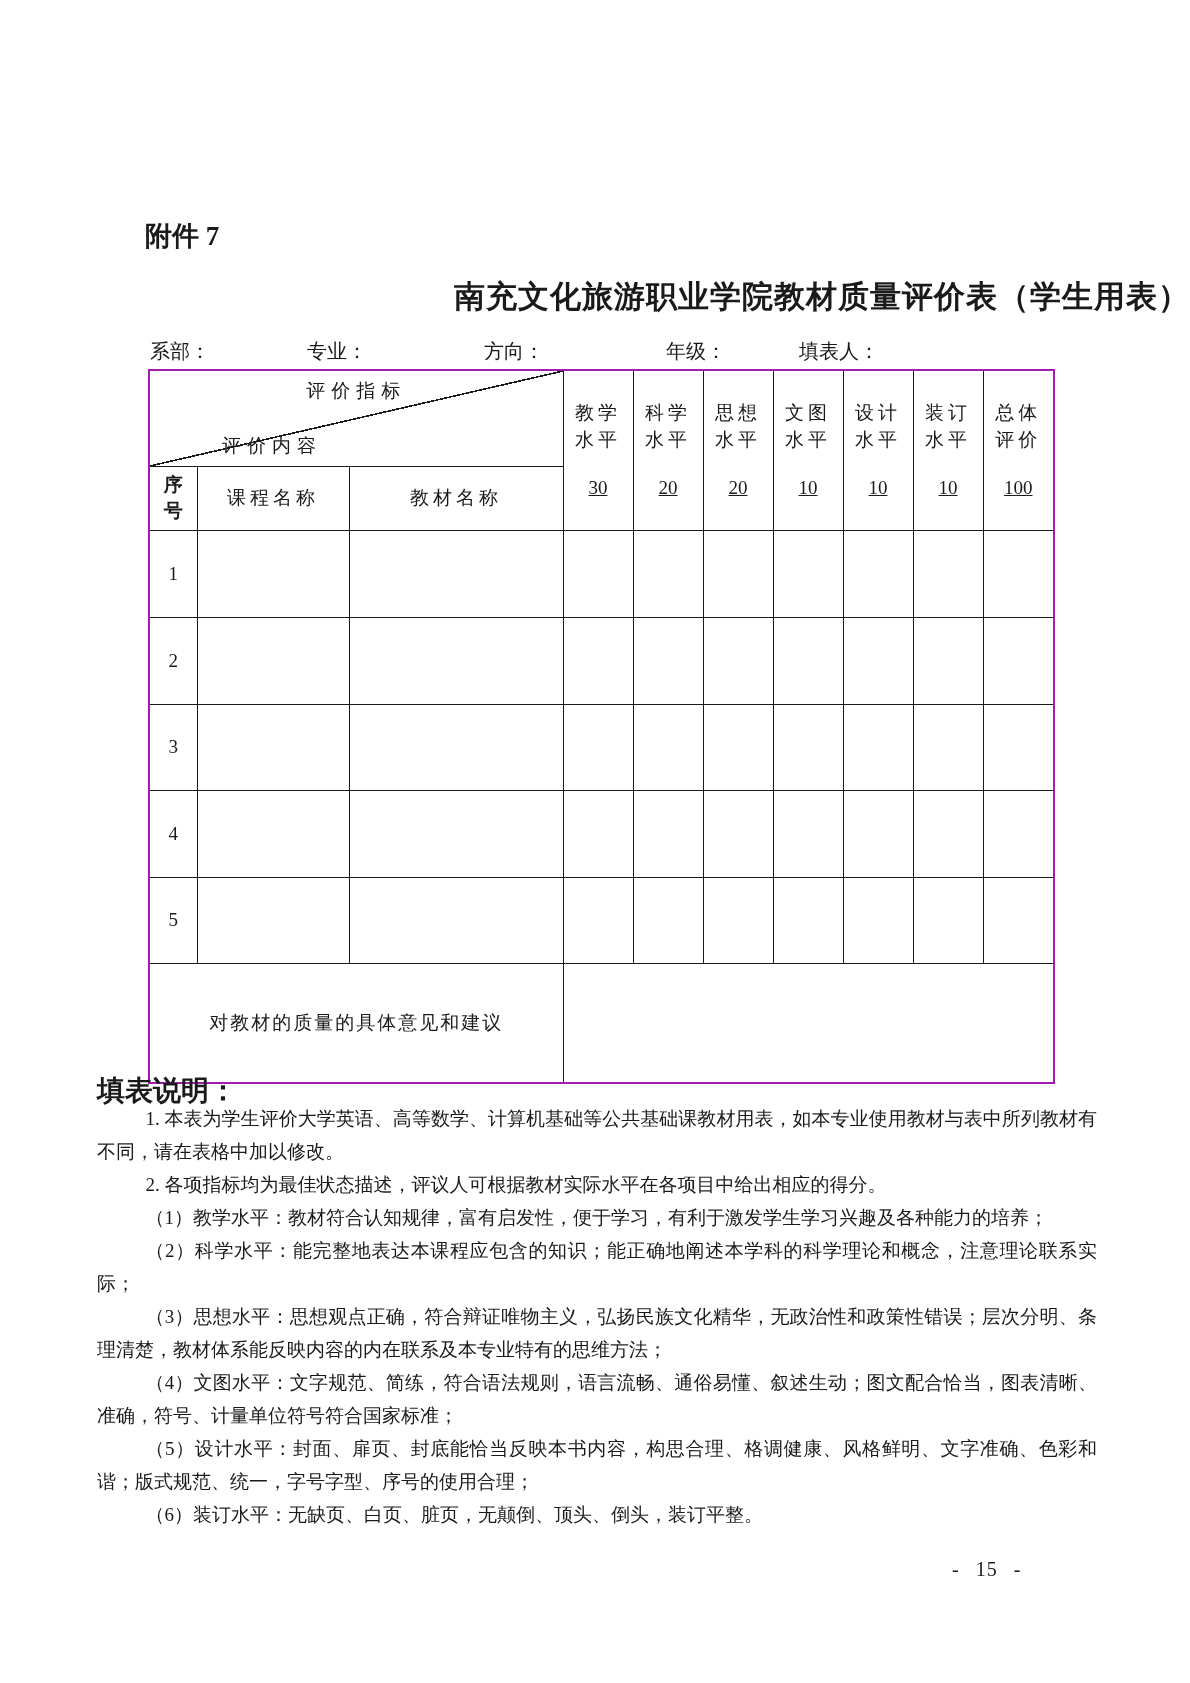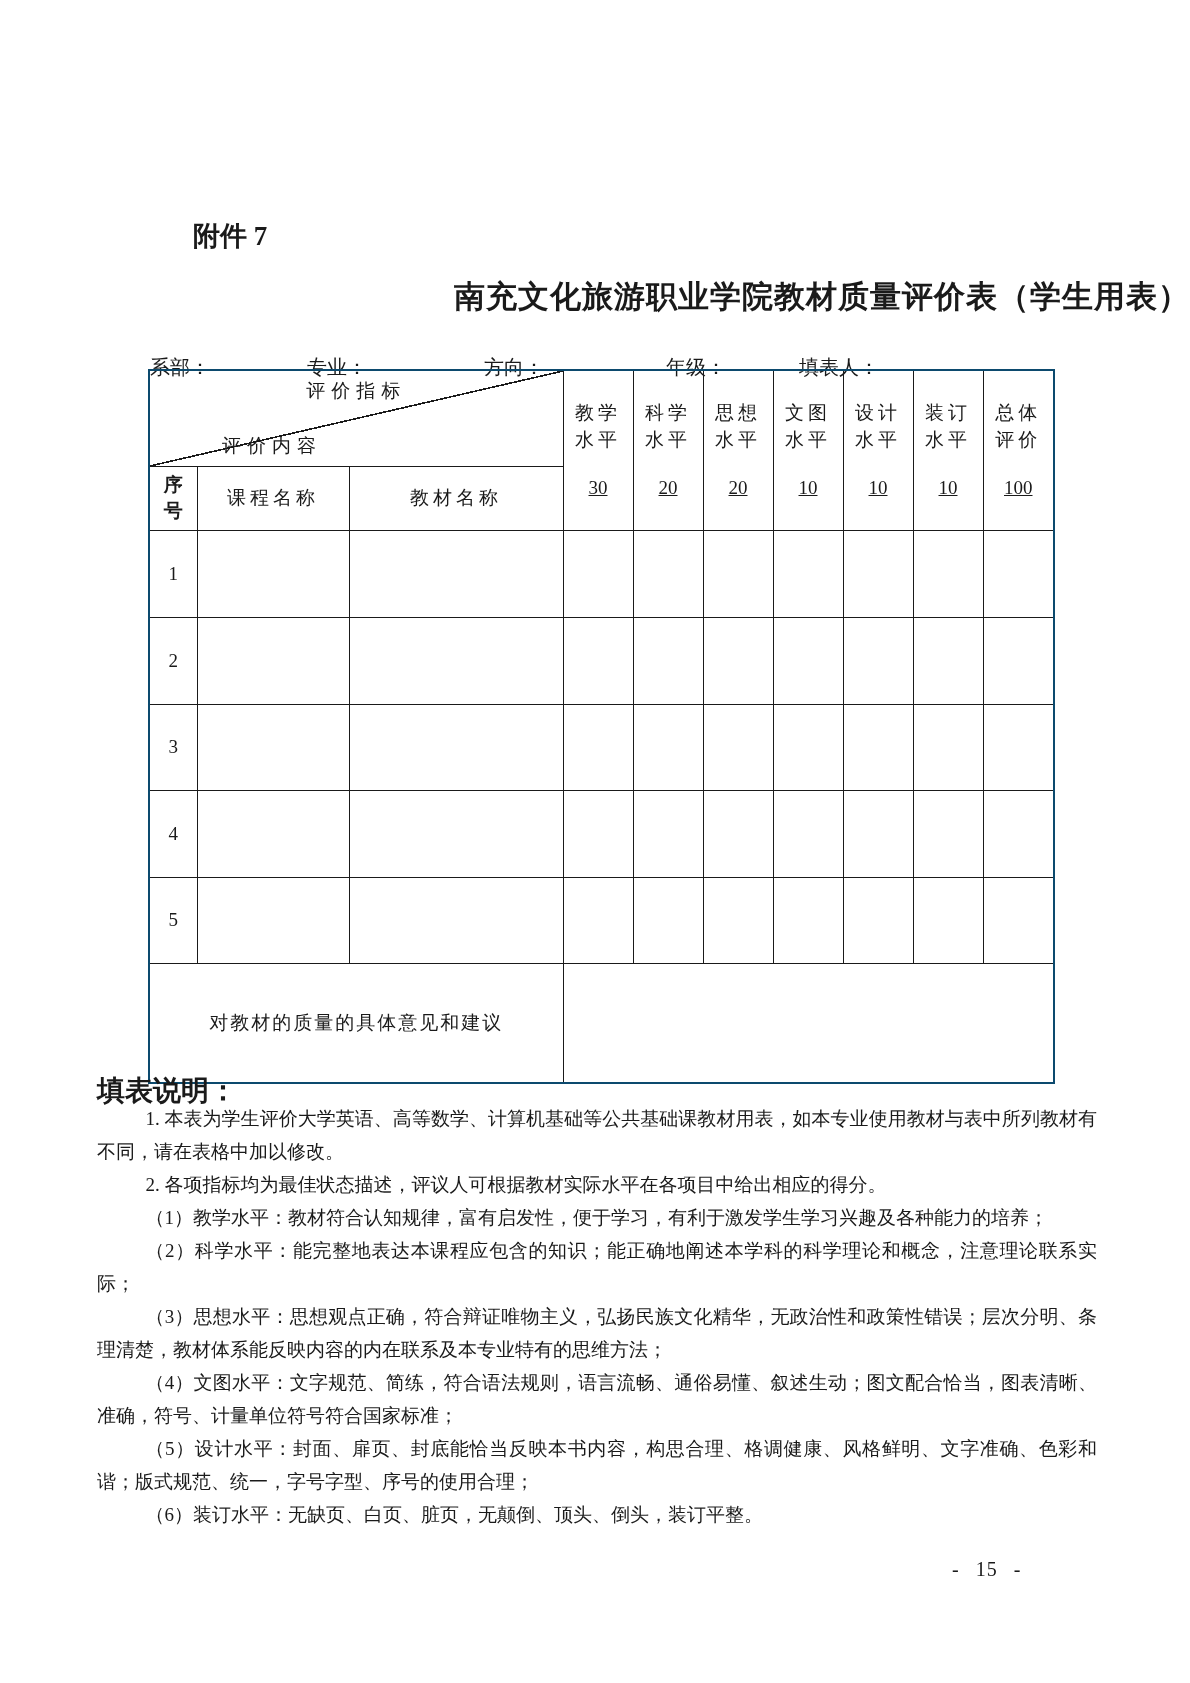--- a/index.html
+++ b/index.html
@@ -9,38 +9,37 @@
     background:#ffffff;
     margin:0 auto;
     font-family:"Liberation Serif","DejaVu Serif",serif;
     color:#1a1a1a;
     overflow:hidden;
   }
   .attachment{
     position:absolute;left:145px;top:218px;
     font-size:27px;font-weight:bold;
     font-family:"Liberation Serif","DejaVu Serif",serif;
-    margin-left:48px;
   }
   .doc-title{
     position:absolute;left:0;top:276px;width:1190px;
     text-align:right;
     font-size:31px;font-weight:bold;
     letter-spacing:1px;
   }
-  .fields{position:absolute;left:0;top:354px;width:1190px;height:24px;font-size:20px;}
+  .fields{position:absolute;left:0;top:338px;width:1190px;height:24px;font-size:20px;}
   .field{position:absolute;top:0;white-space:nowrap;}
   .f0{left:150px;} .f1{left:307px;} .f2{left:484px;} .f3{left:666px;} .f4{left:799px;}
 
   table.eval{
     position:absolute;left:148px;top:369px;
     width:905px;
     border-collapse:collapse;
     table-layout:fixed;
-    border:2px solid #0c4a6e;
+    border:2px solid #a21caf;
     font-size:19px;
   }
   table.eval td{
     border:1.4px solid #1a1a1a;
     text-align:center;
     vertical-align:middle;
     padding:0;
     overflow:hidden;
   }
   td.corner{

